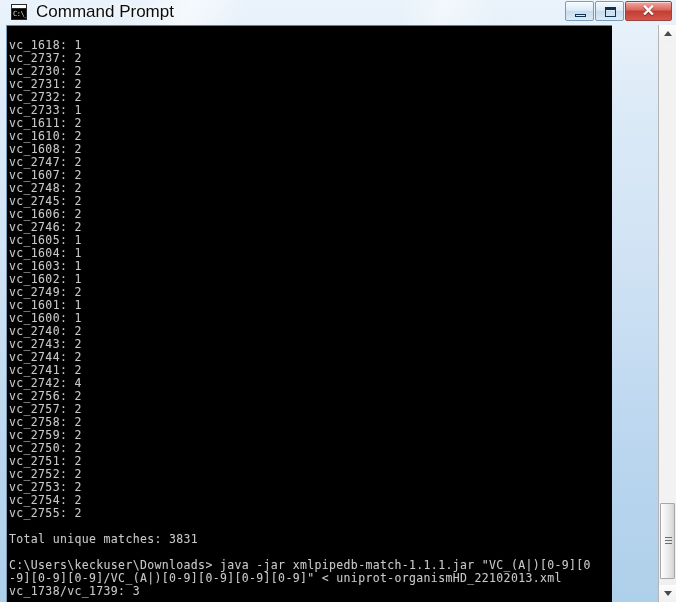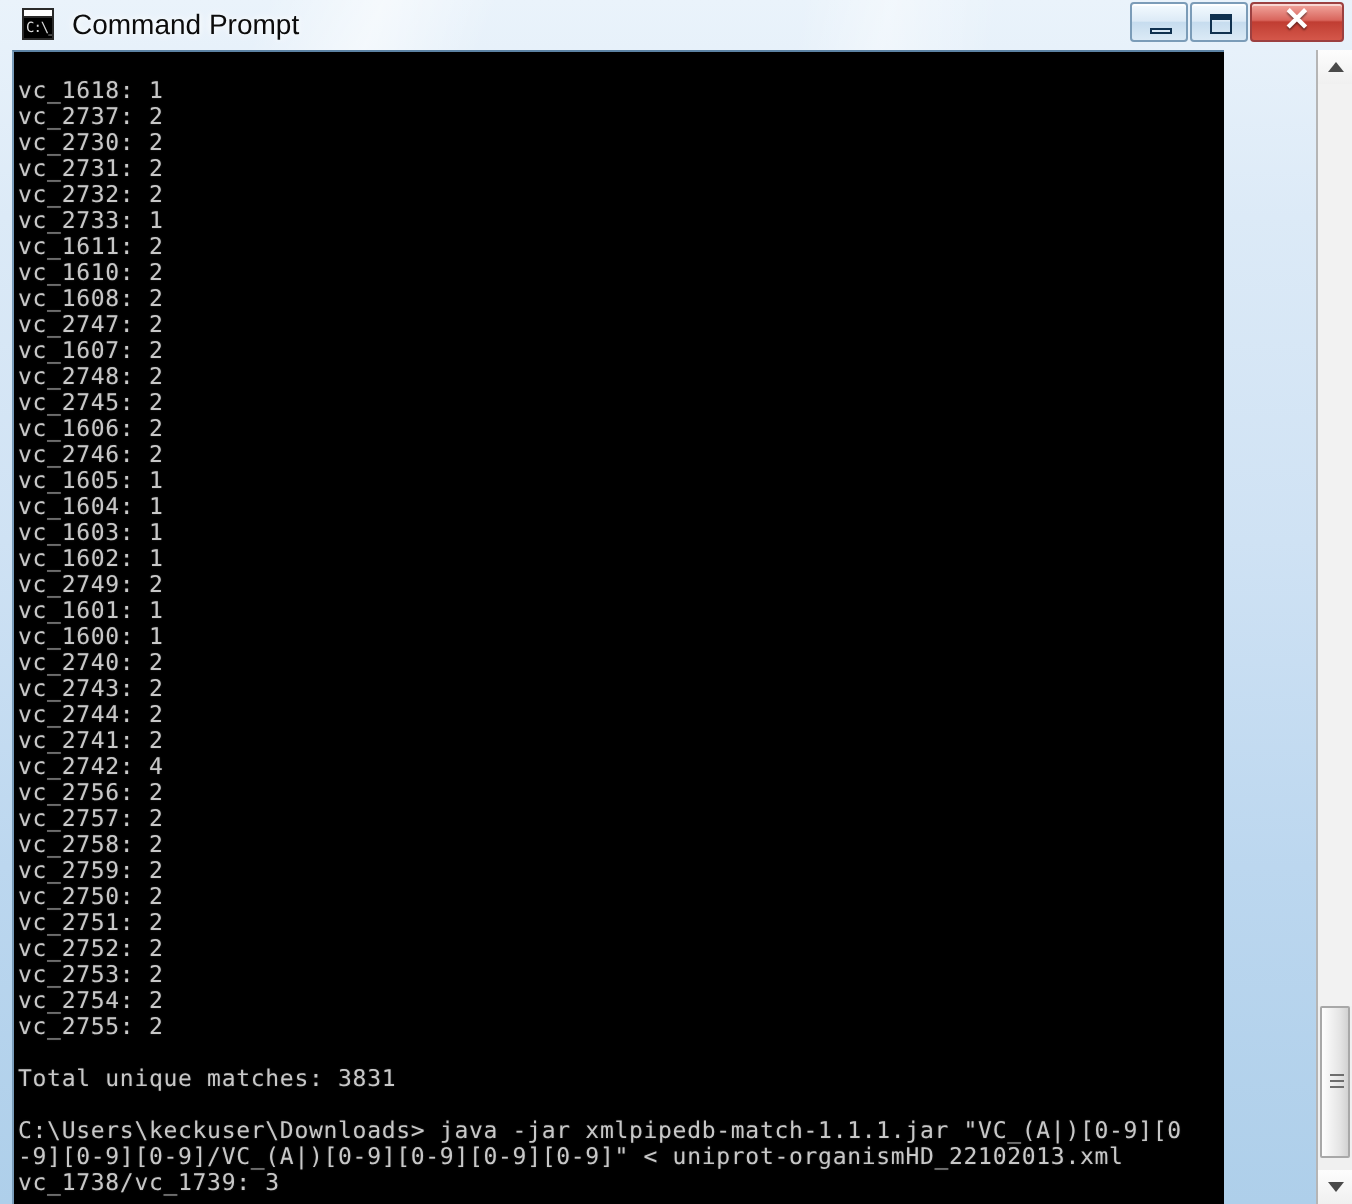--- a/index.html
+++ b/index.html
@@ -83,21 +83,21 @@
     padding-left: 1px;
     box-sizing: border-box;
   }
 
   #title-text {
     position: absolute;
     left: 36px;
     top: 2px;
     height: 20px;
     line-height: 20px;
-    font-size: 14px;
+    font-size: 17px;
     color: #0c0c0c;
     text-shadow: 0 0 3px rgba(255,255,255,0.95), 0 0 6px rgba(255,255,255,0.85);
     white-space: nowrap;
   }
 
   
   #caption-buttons {
     position: absolute;
     right: 4px;
     top: 1px;

